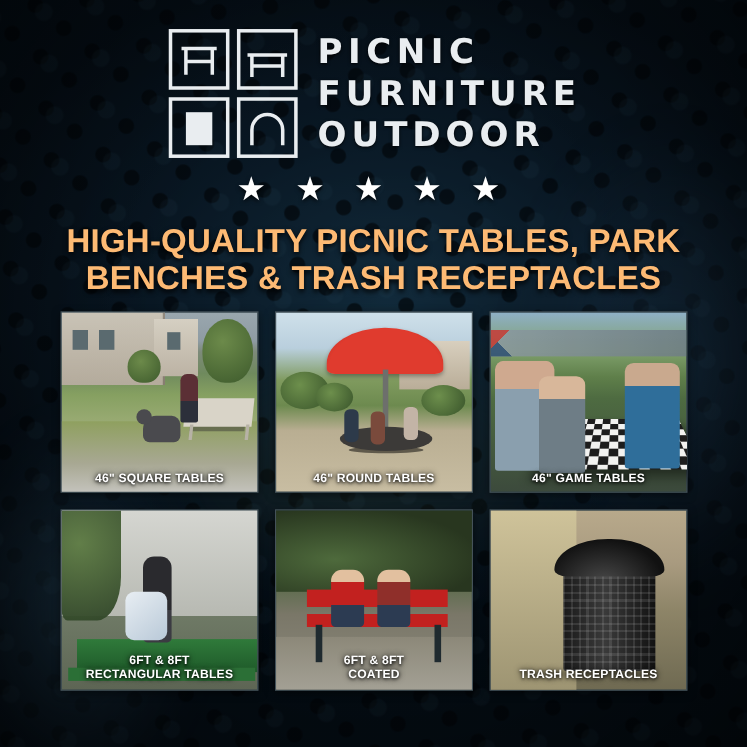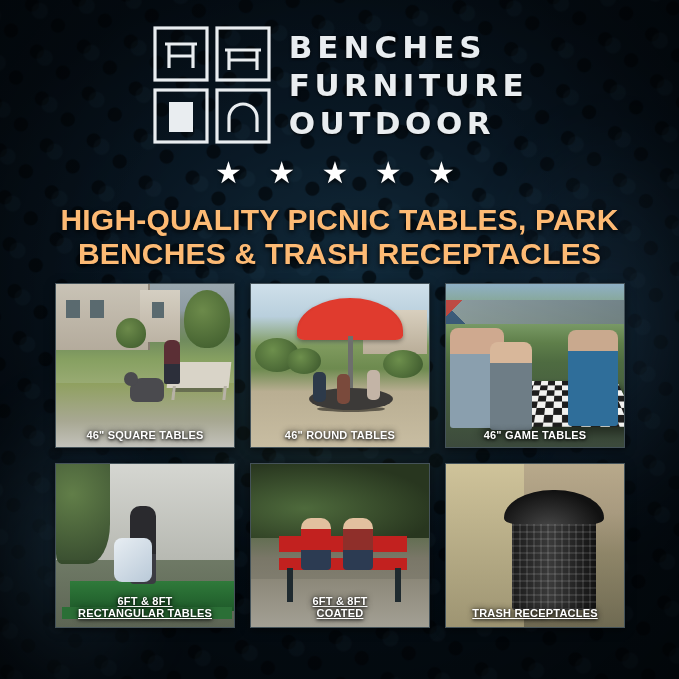--- a/index.html
+++ b/index.html
@@ -160,21 +160,21 @@
     left: 0; right: 0; bottom: 0;
     padding: 4px 3px 6px;
     text-align: center;
     color: #ffffff;
     font-weight: 700;
     font-size: 11px;
     line-height: 12px;
     letter-spacing: 0.2px;
     text-shadow: 0 1px 3px rgba(0,0,0,0.95), 0 0 6px rgba(0,0,0,0.85);
   }
-  .tile-caption.two-line { bottom: 2px; text-decoration: underline; }
+  .tile-caption.two-line { bottom: 2px; }
 
   
   .scene { position: absolute; inset: 0; }
 
   
   .s1 {
     background:
       linear-gradient(to bottom, #9aa7ae 0%, #8e9ba3 16%, #7d8a7a 22%, #6f8a5d 34%, #86a061 46%, #9aab74 62%, #b3b7a4 72%, #c9c9c2 100%);
   }
   .s1 .bldg {
@@ -387,21 +387,21 @@
 
         <path d="M14 20 H46 M18 20 V44 M42 20 V44 M18 32 H42" class="stroke"></path>
 
         <path d="M74 26 H110 M78 26 V46 M106 26 V46 M78 36 H106" class="stroke"></path>
 
         <rect x="18" y="78" width="24" height="30" class="fillw"></rect>
 
         <path d="M78 108 V94 a14 14 0 0 1 28 0 V108" class="stroke"></path>
       </svg>
       <div class="logo-text">
-        <div class="logo-line l1">BENCHES</div>
+        <div class="logo-line l1">PICNIC</div>
         <div class="logo-line l3">FURNITURE</div>
         <div class="logo-line l2">OUTDOOR</div>
       </div>
     </div>
 
     <div class="stars">★ ★ ★ ★ ★</div>
 
     <div class="headline">
       <div>HIGH-QUALITY PICNIC TABLES, PARK</div>
       <div>BENCHES &amp; TRASH RECEPTACLES</div>

